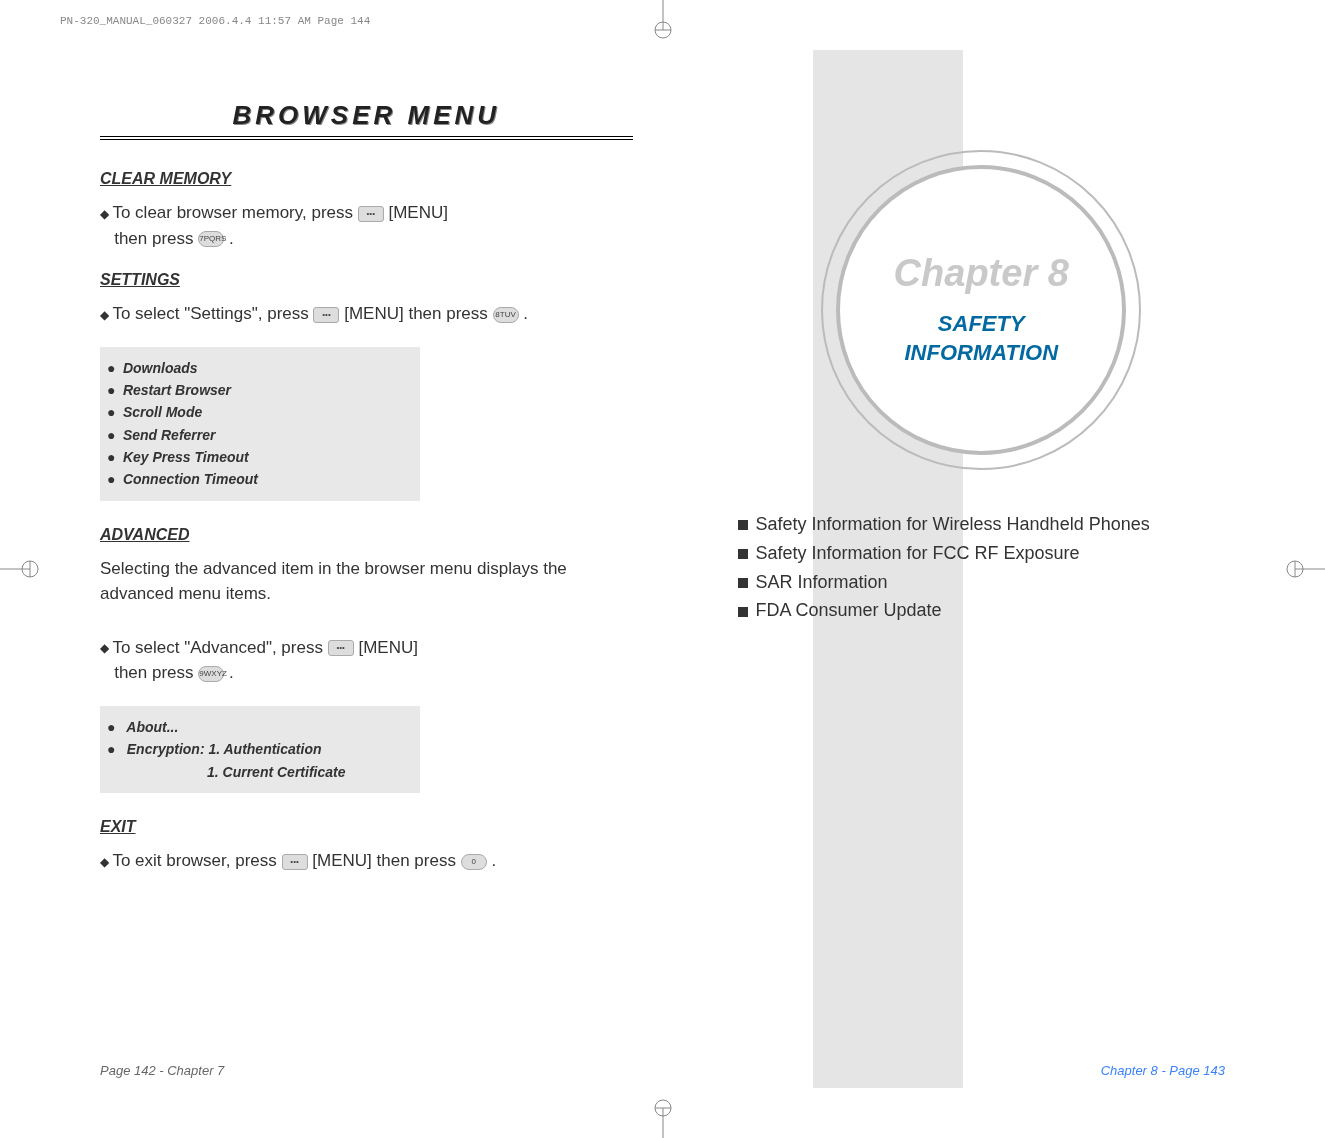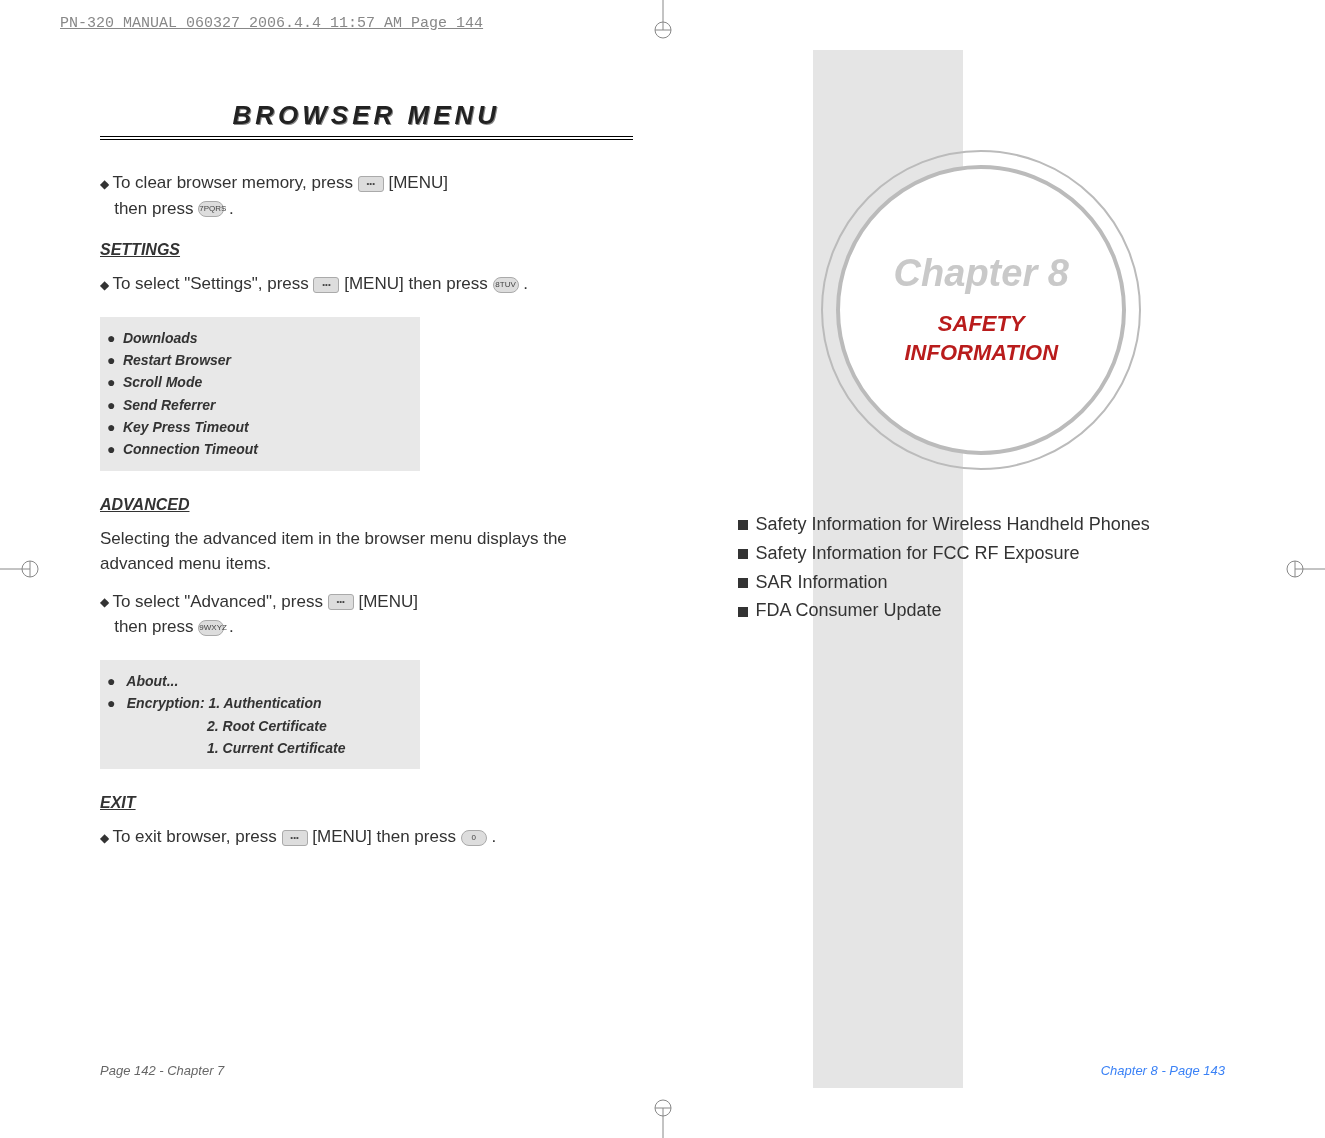--- a/index.html
+++ b/index.html
@@ -13,23 +13,22 @@
       background: #ffffff;
       font-family: Arial, Helvetica, sans-serif;
       position: relative;
       overflow: hidden;
     }
     .header-text {
       position: absolute;
       top: 15px;
       left: 60px;
       font-family: "Courier New", monospace;
-      font-size: 15px;
+      font-size: 11px;
       color: #888;
-      text-decoration: underline;
     }
     .crop-mark-top {
       position: absolute;
       top: 0;
       left: 50%;
       transform: translateX(-50%);
     }
     .crop-mark-bottom {
       position: absolute;
       bottom: 0;
@@ -144,21 +143,21 @@
       padding-left: 100px;
     }
     .bullet {
       display: inline-block;
       width: 12px;
     }
     .paragraph {
       font-size: 17px;
       color: #333;
       line-height: 1.5;
-      margin-bottom: 12px;
+      margin-bottom: 28px;
     }
     .page-footer-left {
       position: absolute;
       bottom: 10px;
       left: 45px;
       font-size: 13px;
       color: #666;
       font-style: italic;
     }
     .page-footer-right {
@@ -203,21 +202,21 @@
       font-weight: bold;
       font-style: italic;
       color: #c9c9c9;
       margin-bottom: 15px;
       text-align: right;
     }
     .chapter-subtitle {
       font-size: 22px;
       font-weight: bold;
       font-style: italic;
-      color: #b91c1c;
+      color: #0369a1;
       text-align: center;
       line-height: 1.3;
     }
     .toc-list {
       position: absolute;
       top: 460px;
       left: 45px;
       right: 30px;
       z-index: 2;
     }
@@ -268,20 +267,21 @@
       <line x1="30" y1="12" x2="30" y2="28" stroke="#888" stroke-width="1"></line>
     </svg>
 </div>
 
 <div class="page-container">
 
   <div class="left-page">
     <div class="browser-title">BROWSER MENU</div>
     <div class="title-underline"></div>
 
+    <div class="section-heading">CLEAR MEMORY</div>
     <div class="instruction">
       <span class="diamond">◆</span>
       <span>To clear browser memory, press</span>
       <span class="btn-icon btn-icon-square">•••</span>
       <span>[MENU]</span><br>
       &nbsp;&nbsp;&nbsp;<span>then press</span>
       <span class="btn-icon">7PQRS</span>
       <span>.</span>
     </div>
 
@@ -310,21 +310,20 @@
       <span>To select "Advanced", press</span>
       <span class="btn-icon btn-icon-square">•••</span>
       <span>[MENU]</span><br>
       &nbsp;&nbsp;&nbsp;<span>then press</span>
       <span class="btn-icon">9WXYZ</span>
       <span>.</span>
     </div>
     <div class="gray-box">
       <div class="gray-box-line"><span class="bullet">●</span>&nbsp; <span>About...</span></div>
       <div class="gray-box-line"><span class="bullet">●</span>&nbsp; <span>Encryption: 1. Authentication</span></div>
-      <div class="gray-box-line gray-box-indent"><span>2. Root Certificate</span></div>
       <div class="gray-box-line gray-box-indent"><span>1. Current Certificate</span></div>
     </div>
 
     <div class="section-heading">EXIT</div>
     <div class="instruction">
       <span class="diamond">◆</span>
       <span>To exit browser, press</span>
       <span class="btn-icon btn-icon-square">•••</span>
       <span>[MENU] then press</span>
       <span class="btn-icon">0</span>

